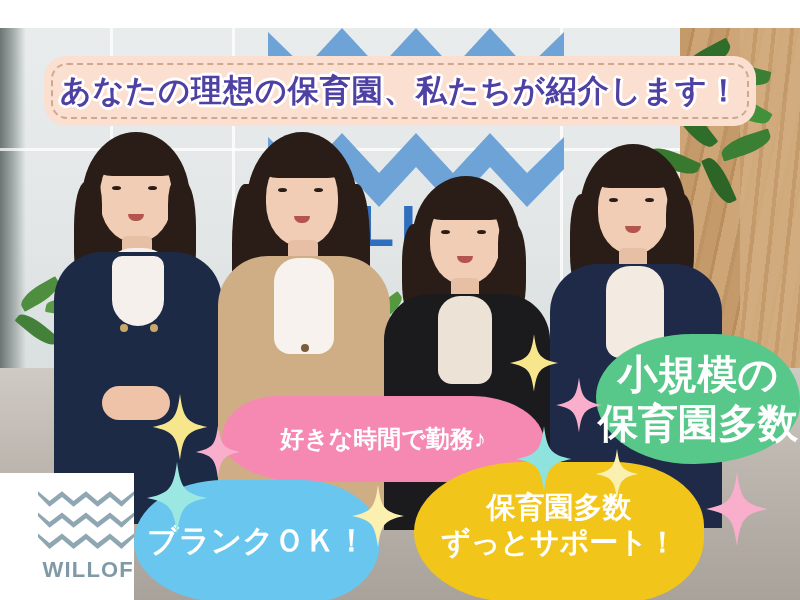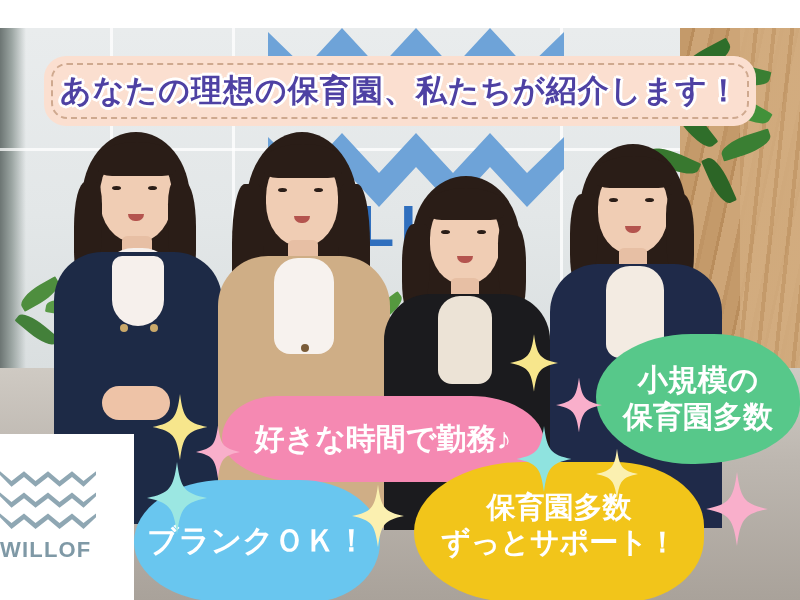--- a/index.html
+++ b/index.html
@@ -184,30 +184,30 @@
     font-weight: bold;
     line-height: 1.22;
     white-space: pre-line;
   }
 
   .bubble-pink {
     left: 222px; top: 396px;
     width: 322px; height: 86px;
     background: #f589b2;
     border-radius: 60px 80px 70px 90px / 46px 50px 44px 48px;
-    font-size: 30px;
+    font-size: 24px;
     z-index: 6;
   }
 
   .bubble-green {
     left: 596px; top: 334px;
     width: 204px; height: 130px;
     background: #57c88a;
     border-radius: 100px 90px 110px 100px / 66px 70px 62px 70px;
-    font-size: 30px;
+    font-size: 40px;
     z-index: 6;
   }
 
   .bubble-blue {
     left: 134px; top: 480px;
     width: 246px; height: 122px;
     background: #69c6ef;
     border-radius: 90px 80px 70px 90px / 62px 58px 60px 60px;
     font-size: 31px;
     z-index: 7;
@@ -234,26 +234,26 @@
     z-index: 8;
   }
   .sparkle svg { display: block; width: 100%; height: 100%; }
 
   
   .logo-tile {
     position: absolute;
     left: 0;
     bottom: 0;
     width: 134px;
-    height: 166px;
+    height: 127px;
     background: #ffffff;
     z-index: 9;
     display: flex;
     flex-direction: column;
-    align-items: flex-start;
+    align-items: flex-end;
     justify-content: center;
     gap: 4px;
   }
   .logo-mark { width: 96px; height: 62px; }
   .logo-mark svg { display: block; width: 100%; height: 100%; }
   .logo-word {
     font-size: 22px;
     font-weight: bold;
     letter-spacing: 1.2px;
     color: #7f99a6;

